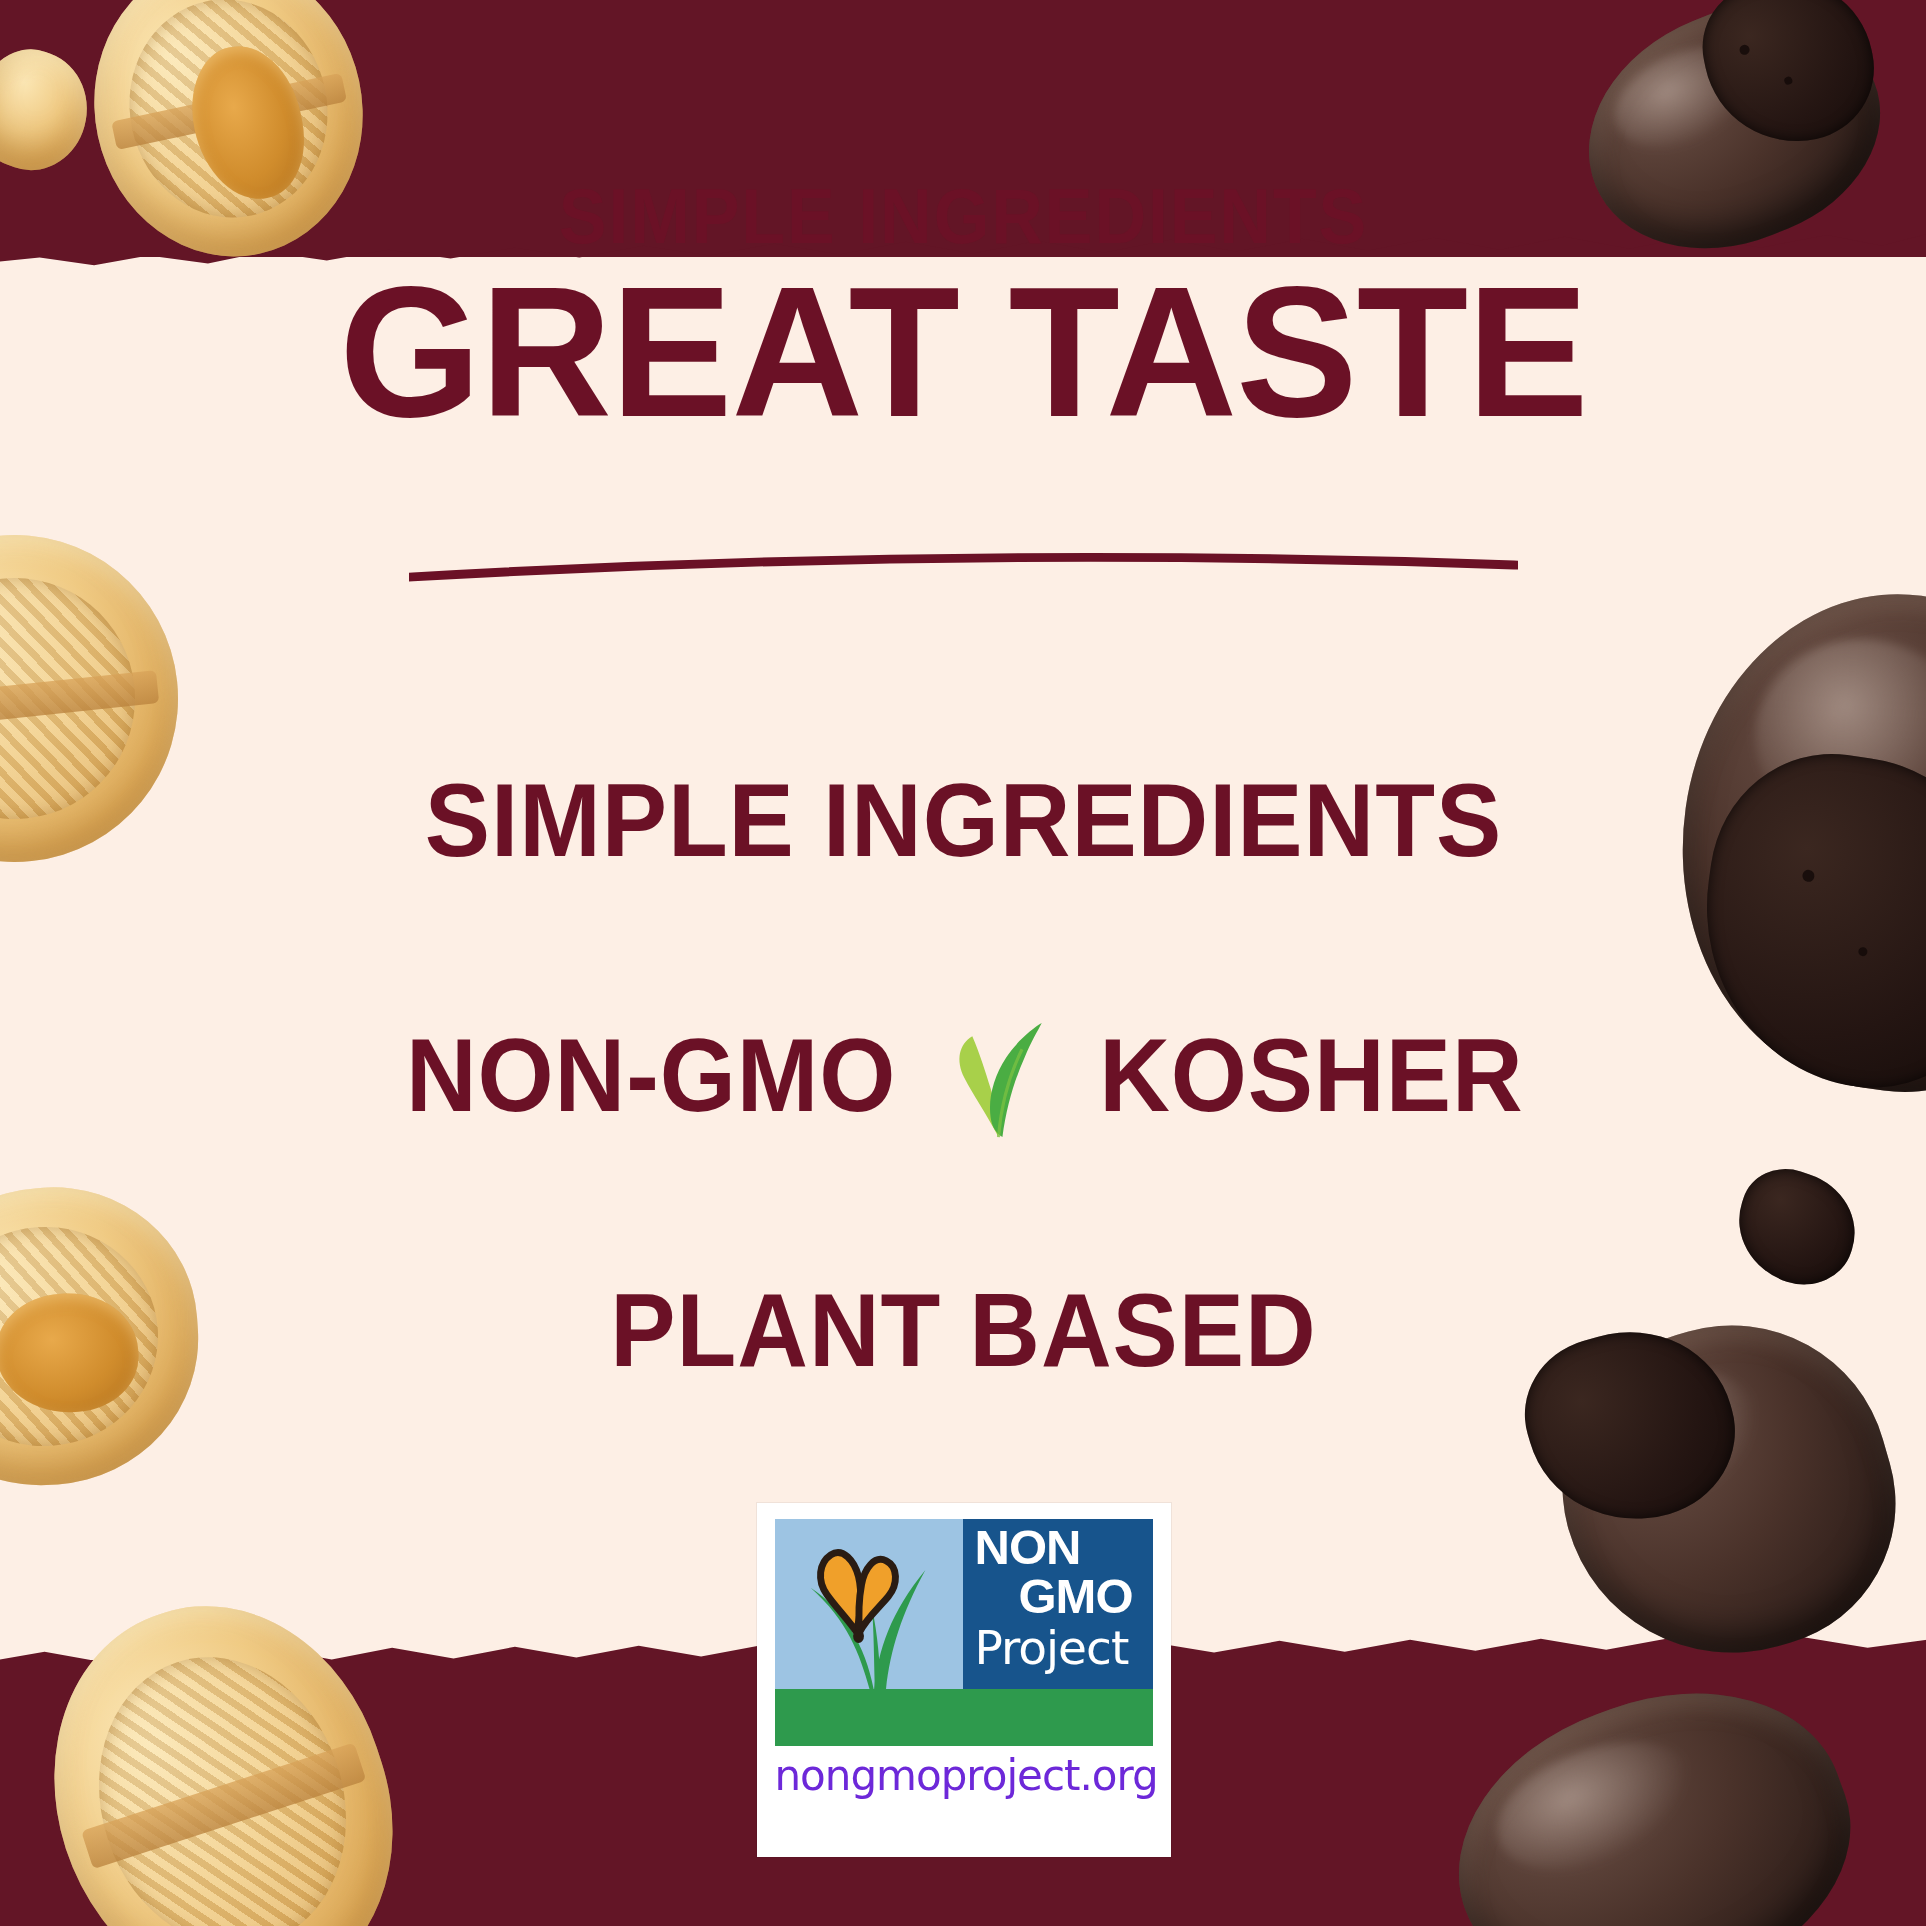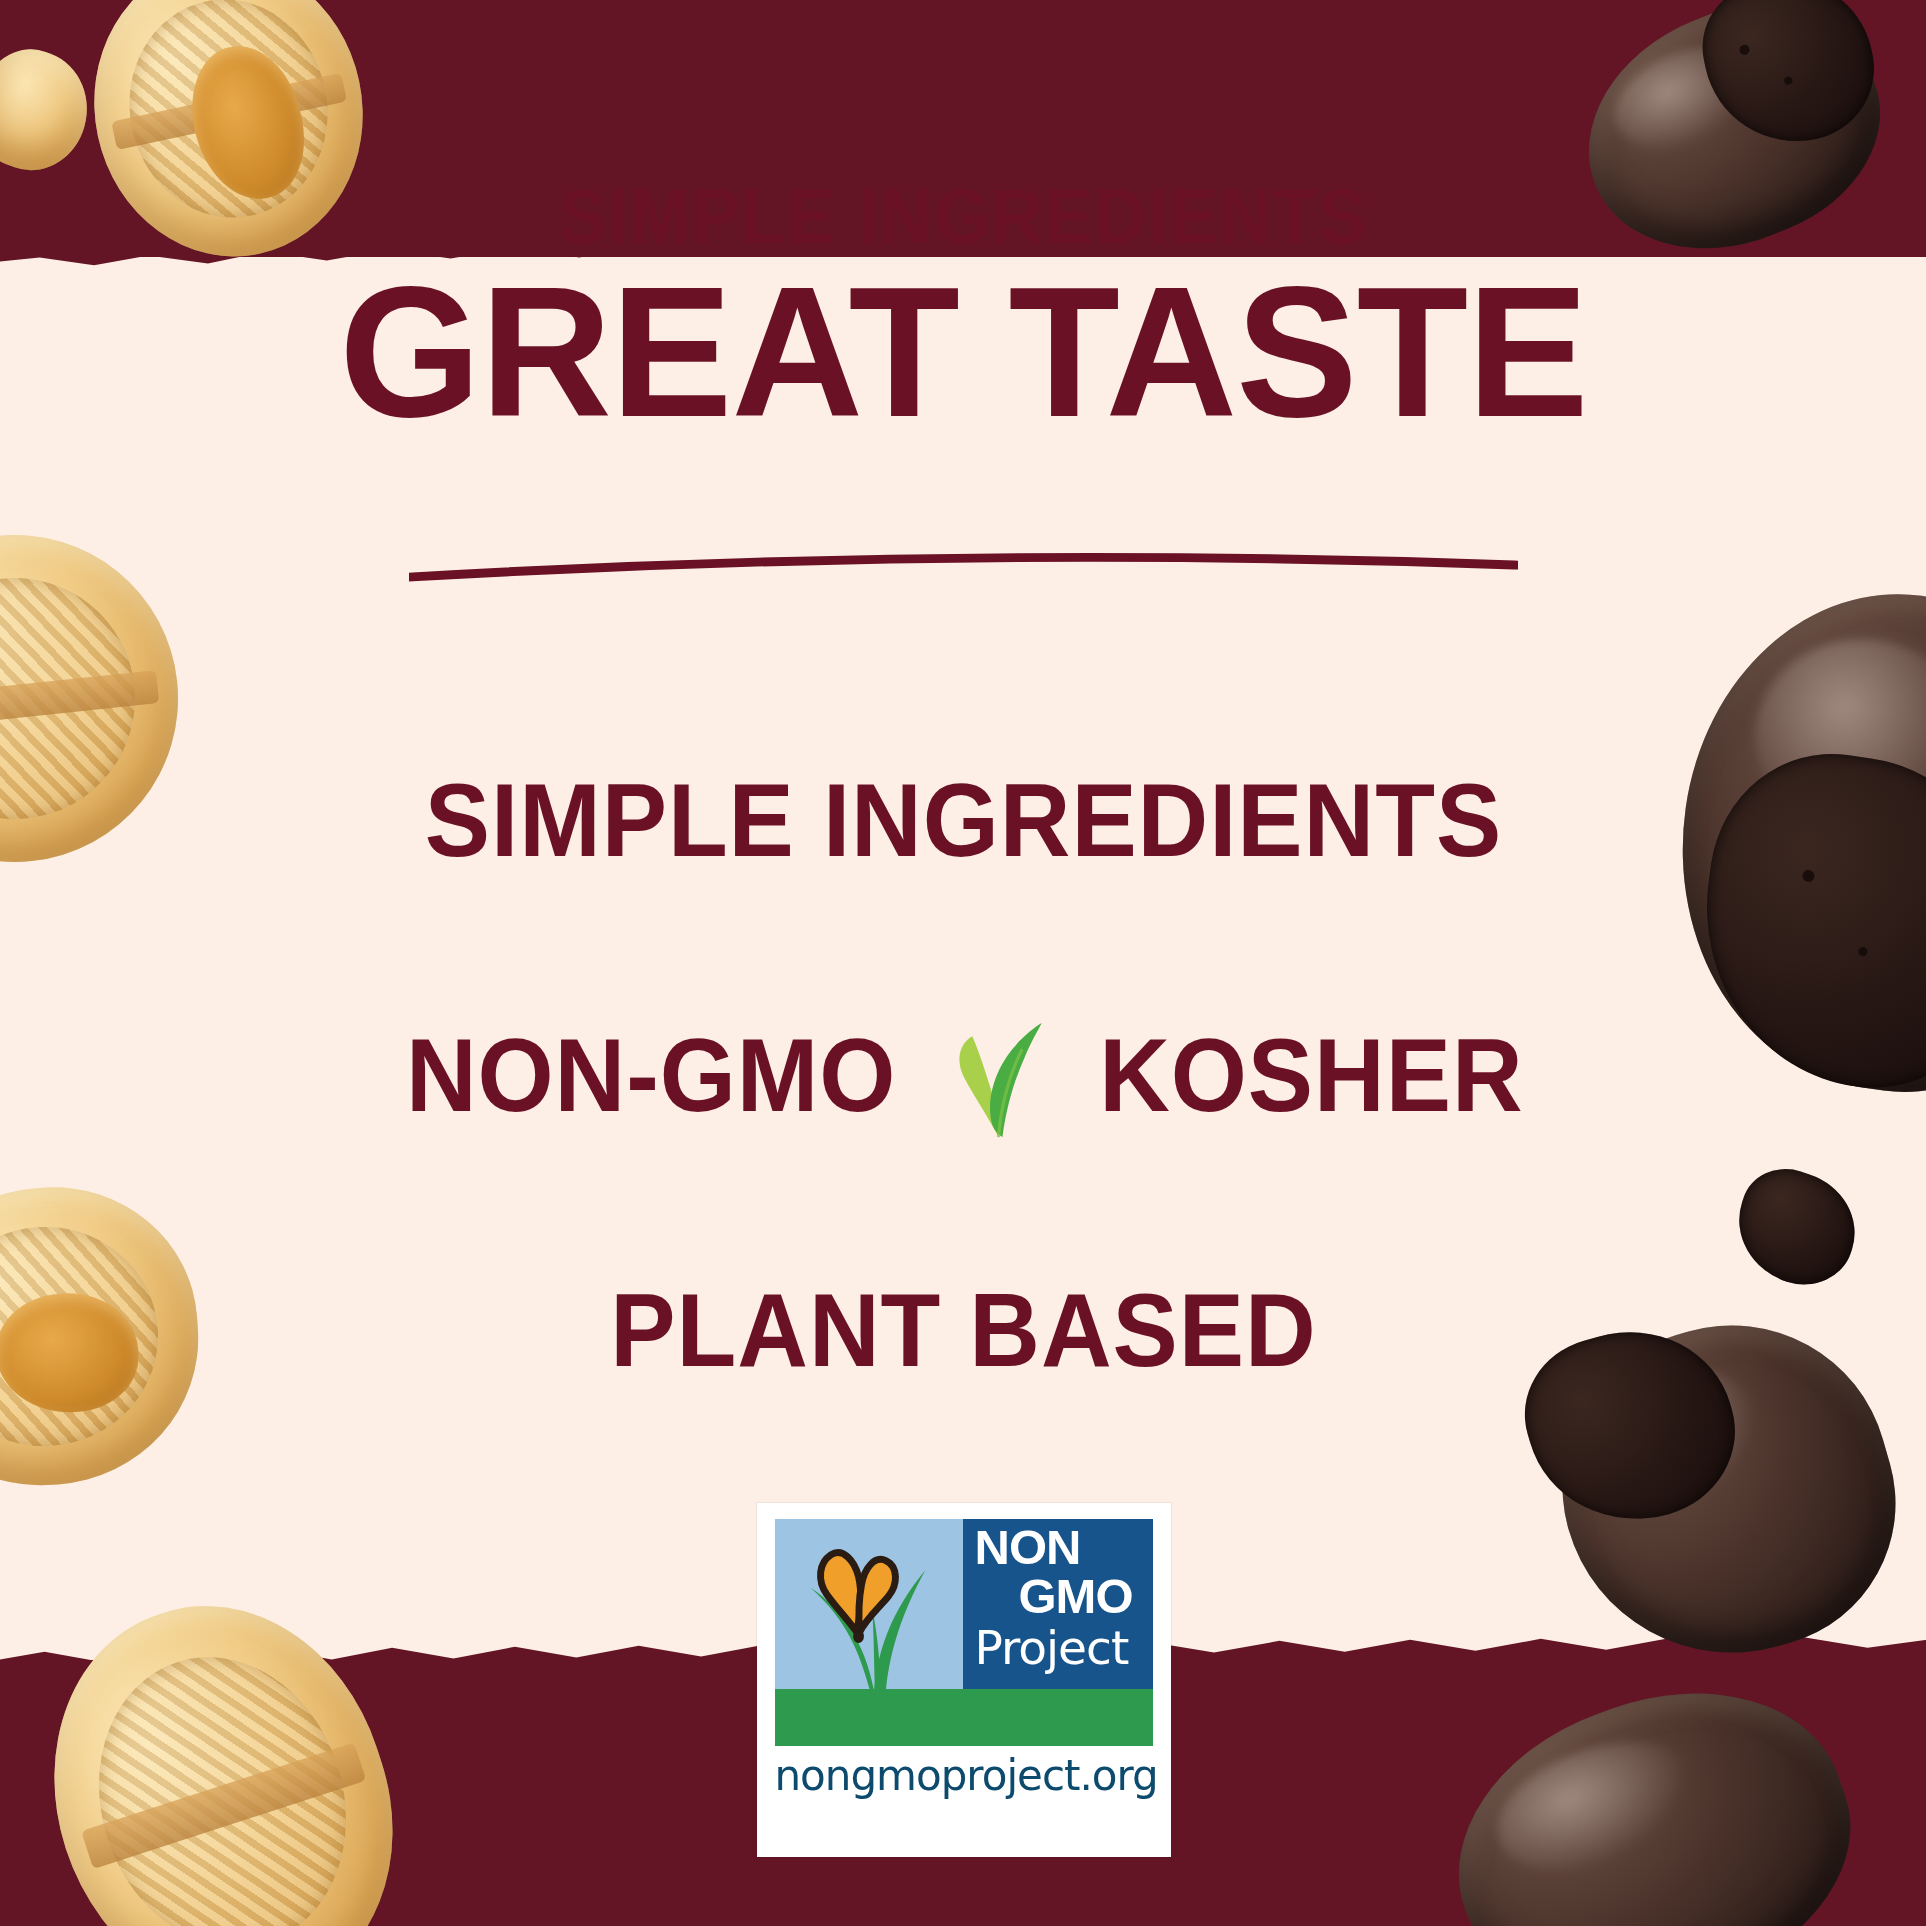--- a/index.html
+++ b/index.html
@@ -111,21 +111,21 @@
     top:1503px;width:414px;height:354px;background:#FFFFFF;z-index:7;
     box-shadow:0 0 0 1px rgba(0,0,0,.05);
   }
   .seal-inner{position:absolute;left:18px;top:16px;width:378px;height:323px;}
   .seal-top{position:absolute;left:0;top:0;width:378px;height:170px;display:flex;}
   .seal-sky{width:188px;height:170px;background:#9DC4E3;position:relative;overflow:hidden;}
   .seal-blue{width:190px;height:170px;background:#17548C;position:relative;}
   .seal-green{position:absolute;left:0;top:170px;width:378px;height:57px;background:#2E9A4D;}
   .seal-url{
     position:absolute;left:0;top:232px;width:378px;text-align:left;
-    color:#0c4a6e;font-size:42px;font-weight:400;letter-spacing:-1px;
+    color:#6d28d9;font-size:42px;font-weight:400;letter-spacing:-1px;
     font-family:"DejaVu Sans", sans-serif;
   }
   .seal-non{position:absolute;left:12px;top:4px;color:#fff;font-weight:700;font-size:49px;line-height:.98;letter-spacing:-1px;}
   .seal-gmo{position:absolute;left:12px;top:53px;color:#fff;font-weight:700;font-size:49px;line-height:.98;letter-spacing:-1px;margin-left:44px;}
   .seal-proj{position:absolute;left:12px;top:105px;color:#ffffff;font-weight:400;font-size:47px;line-height:1;letter-spacing:-1px;font-family:"DejaVu Sans",sans-serif;}
   .seal-ver{
     position:absolute;left:0;top:170px;width:378px;height:57px;
     display:flex;align-items:center;justify-content:center;
     color:#fff;font-weight:400;font-size:47px;letter-spacing:6px;
     font-family:"DejaVu Sans", sans-serif;

